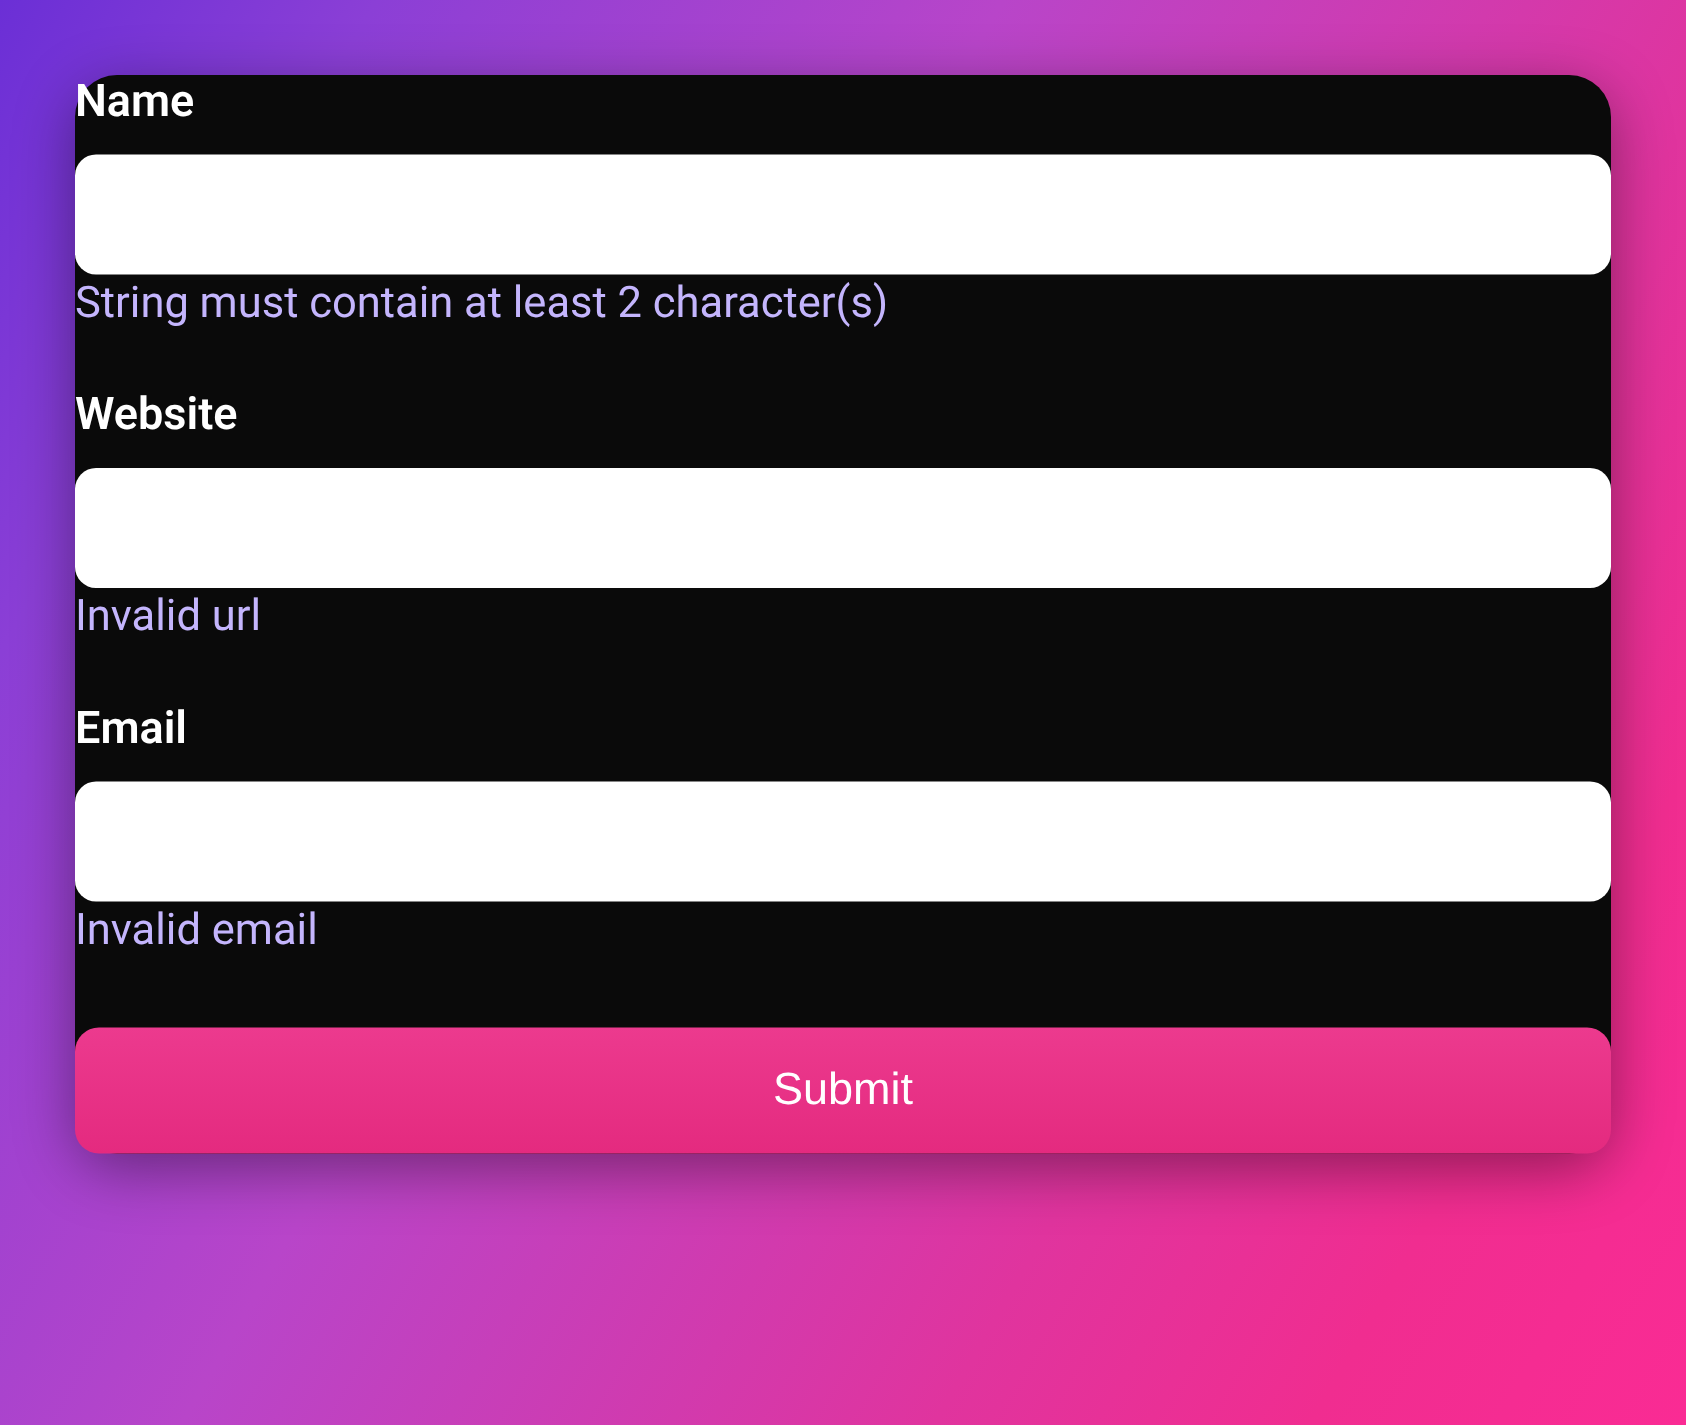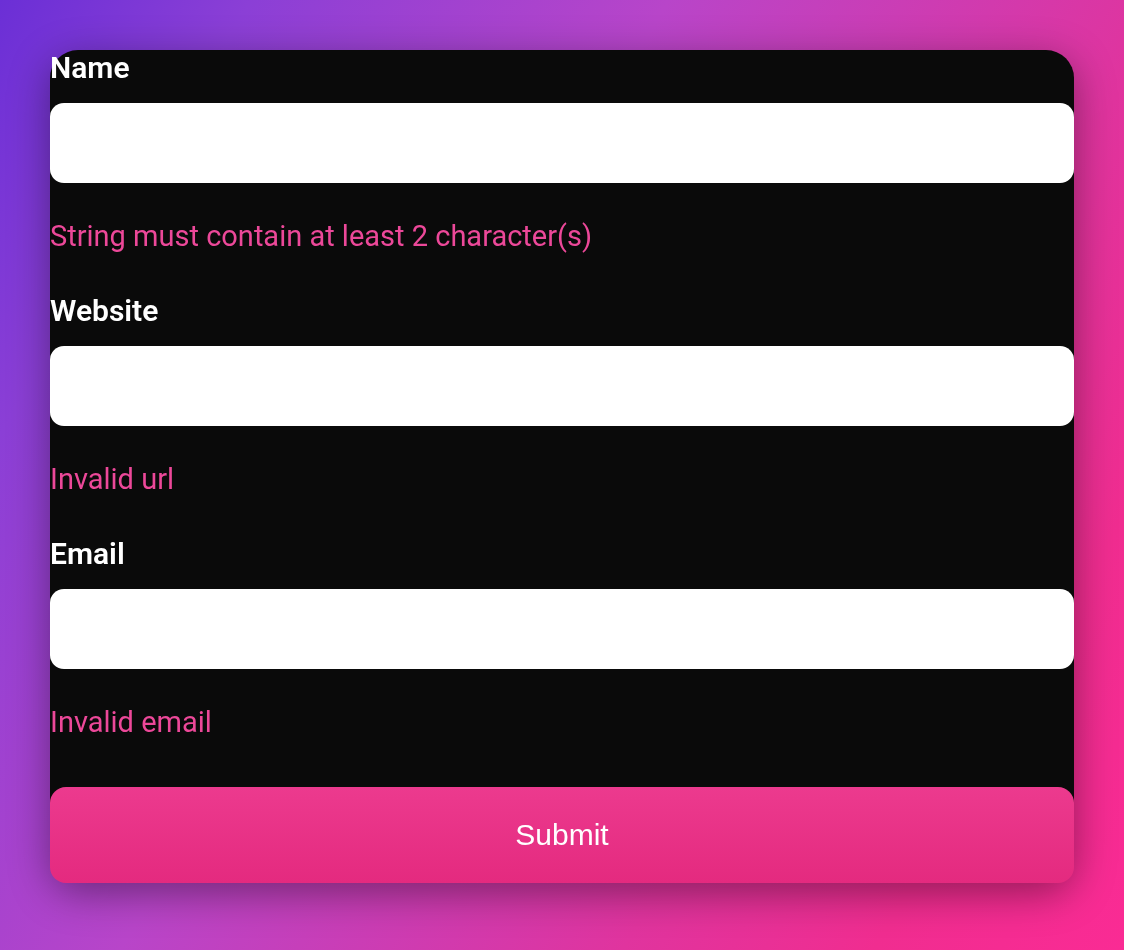--- a/index.html
+++ b/index.html
@@ -40,29 +40,29 @@
       height: 80px;
       background: #ffffff;
       border: none;
       border-radius: 14px;
       padding: 0 24px;
       font-size: 24px;
       outline: none;
     }
 
     .error-msg {
-      color: #ec4899;
+      color: #c4b5fd;
       font-size: 29px;
       font-weight: 400;
-      margin-top: 36px;
+      margin-top: 2px;
     }
 
     .submit-btn {
       width: 100%;
-      height: 96px;
+      height: 84px;
       background: linear-gradient(180deg, #ec3a8e 0%, #e42a7f 100%);
       border: none;
       border-radius: 16px;
       color: #ffffff;
       font-size: 30px;
       font-weight: 500;
       cursor: pointer;
       margin-top: 8px;
     }
   </style>

